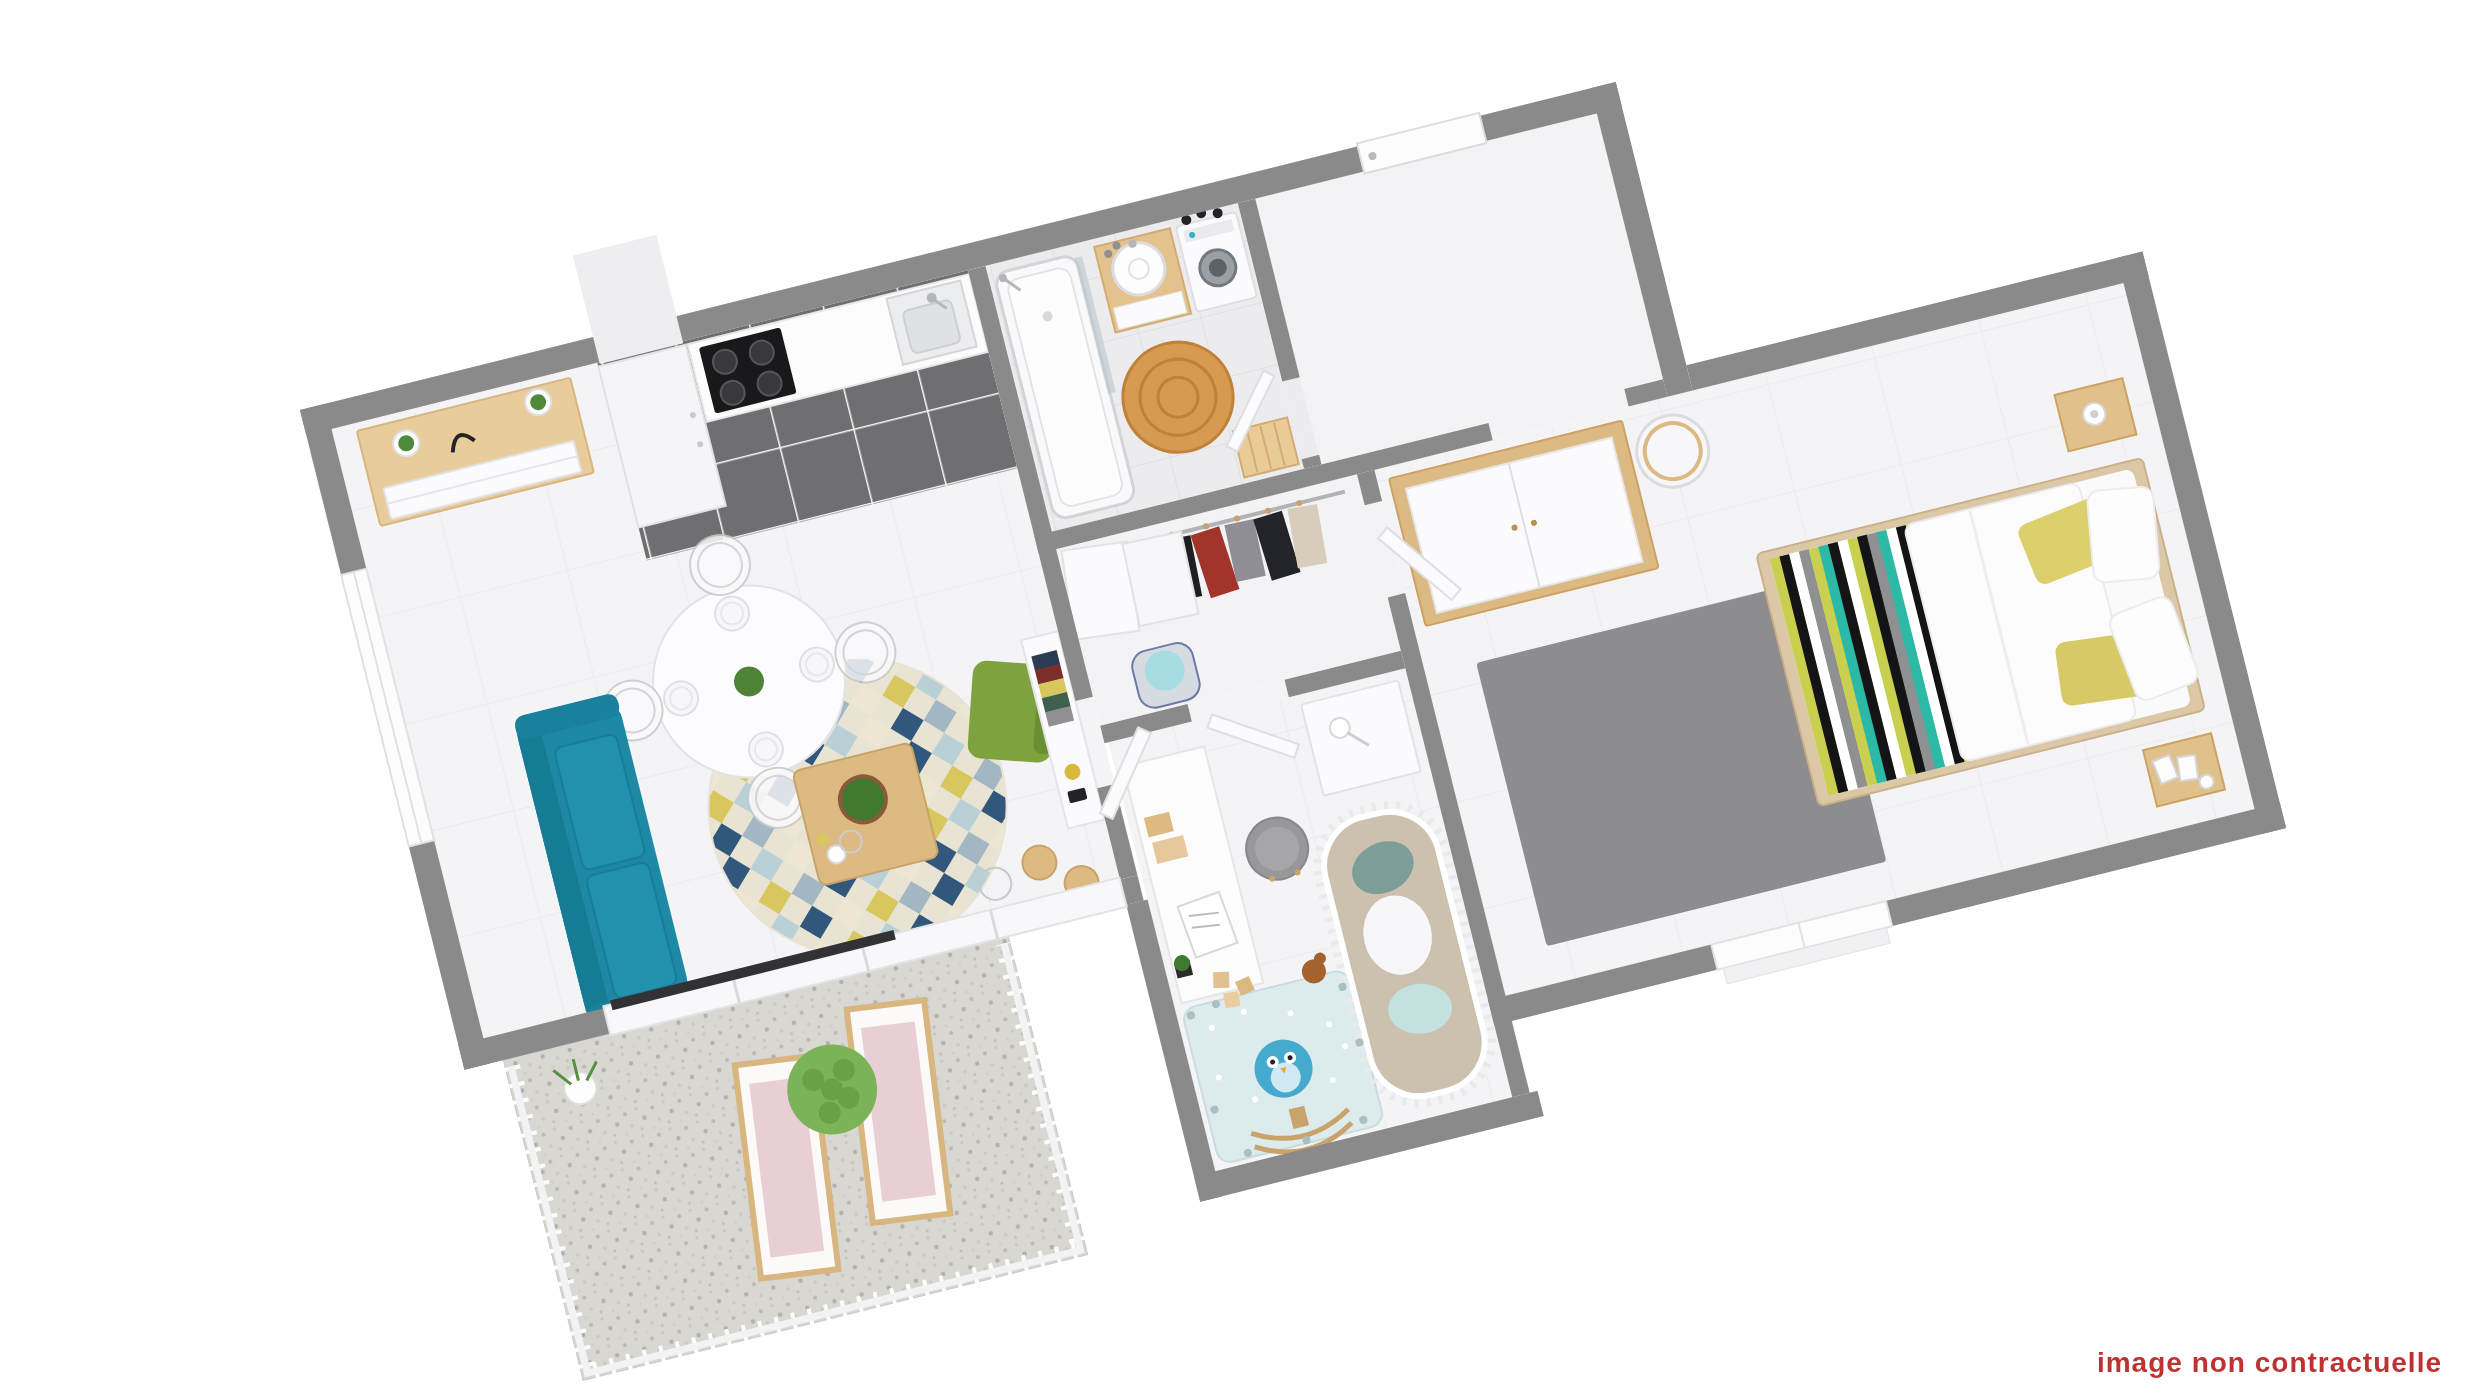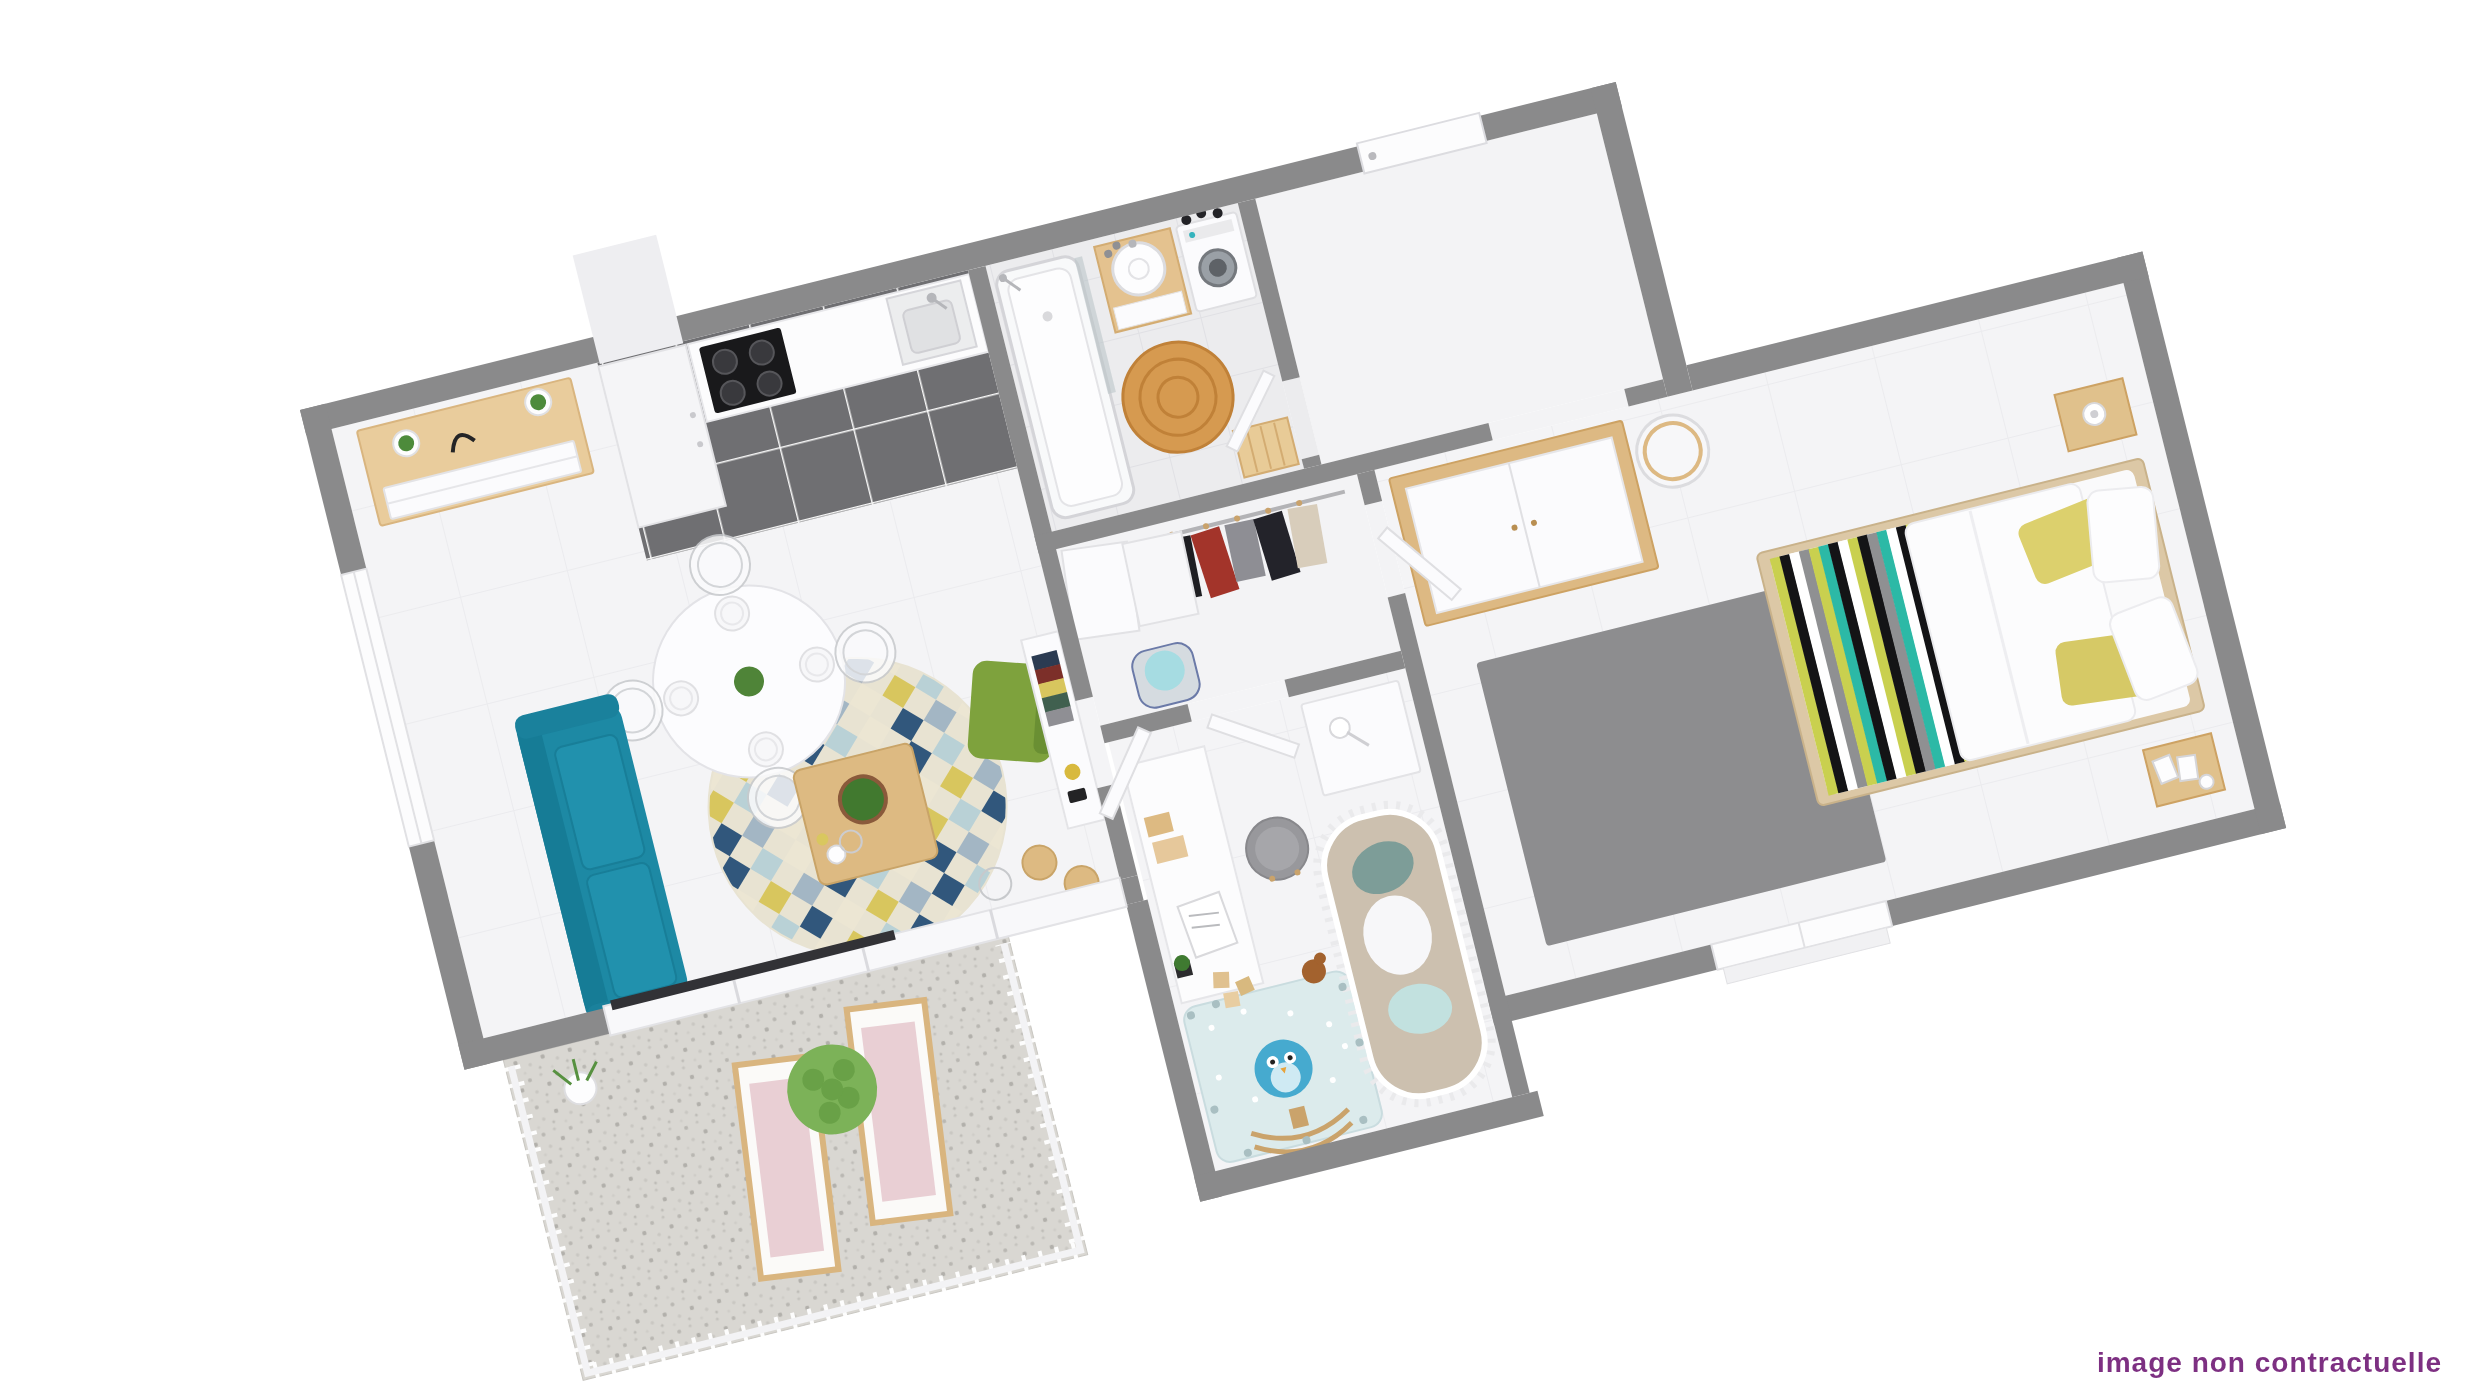--- a/index.html
+++ b/index.html
@@ -3,21 +3,21 @@
 <meta charset="utf-8">
 <title></title>
 <style>
   html,body{margin:0;padding:0;background:#ffffff;}
   .stage{position:relative;width:2480px;height:1395px;background:#ffffff;overflow:hidden;
          font-family:"Liberation Sans", sans-serif;}
   svg{position:absolute;left:0;top:0;}
   .watermark{
     position:absolute;right:38px;bottom:16px;
     font-size:28px;font-weight:bold;letter-spacing:1px;
-    color:#701a75;opacity:0.9;
+    color:#b91c1c;opacity:0.9;
   }
 </style>
 </head>
 <body>
 
 <div class="stage">
   <svg id="plan-svg" width="2480" height="1395" viewBox="0 0 2480 1395">
     <defs>
       <pattern id="tileL" width="110" height="110" patternUnits="userSpaceOnUse">
         <rect width="110" height="110" fill="#f4f4f6"></rect>

